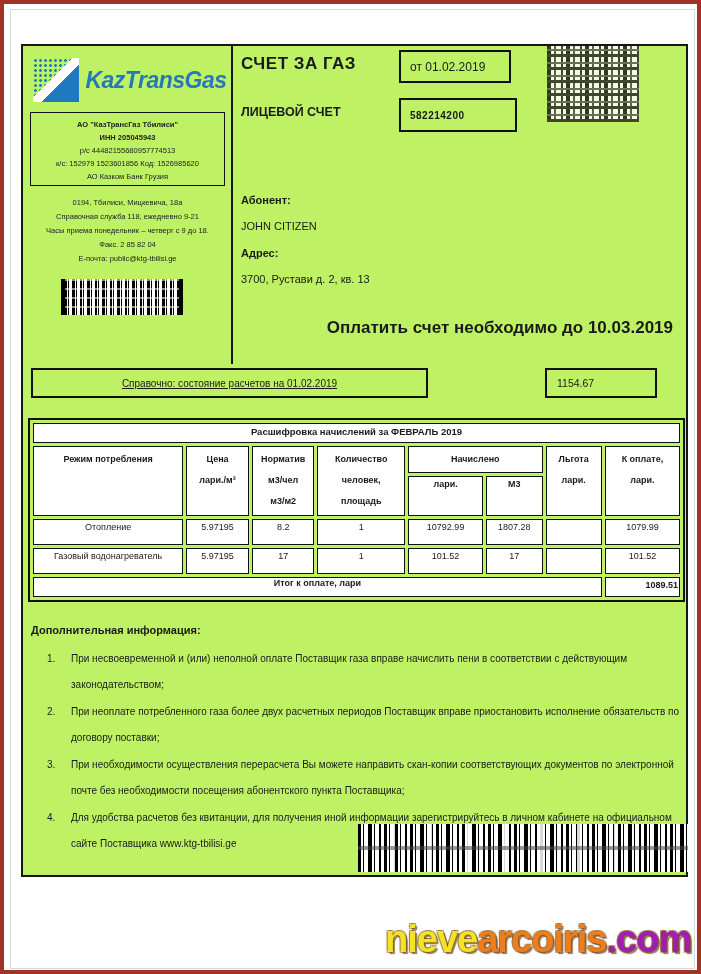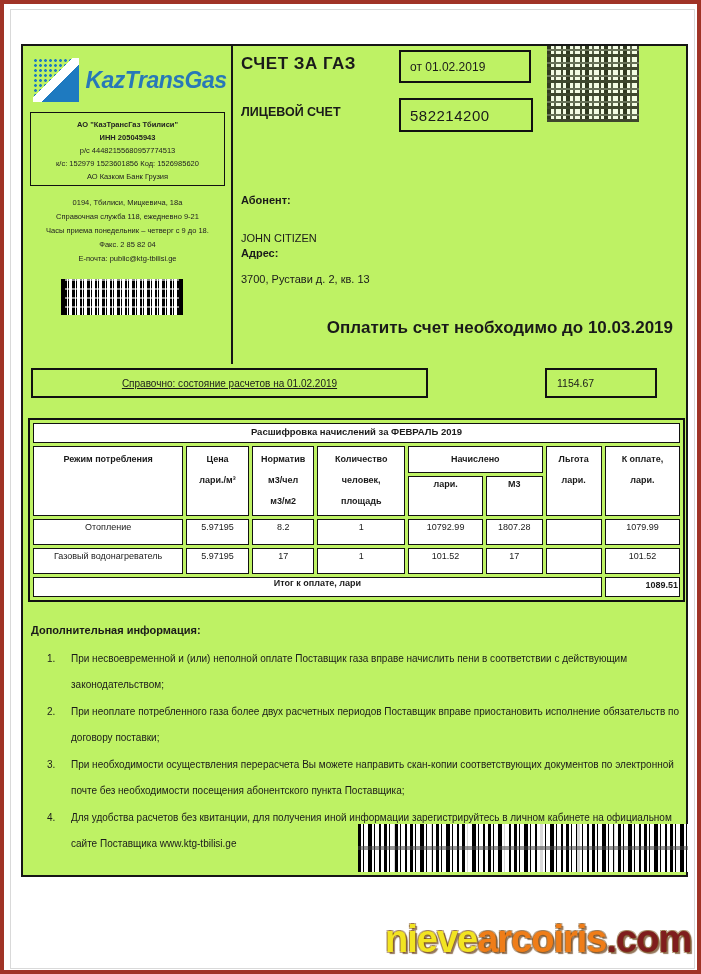--- a/index.html
+++ b/index.html
@@ -28,33 +28,33 @@
   #contact-block { position:absolute; left:4px; top:150px; width:201px; text-align:center; font-size:7.5px; line-height:14px; color:#222; }
 
   #left-barcode { position:absolute; left:38px; top:233px; width:122px; height:36px;
     background:
       repeating-linear-gradient(0deg, rgba(255,255,255,0) 0 7px, rgba(255,255,255,.55) 7px 9px),
       repeating-linear-gradient(90deg, #000 0 2px, #fff 2px 3px, #000 3px 4px, #fff 4px 7px, #000 7px 10px, #fff 10px 11px, #000 11px 12px, #fff 12px 15px);
     border-left:4px solid #000; border-right:4px solid #000; }
 
   
   #bill-title { position:absolute; left:218px; top:8px; font-size:17px; font-weight:bold; letter-spacing:0.5px; }
-  #date-box { position:absolute; left:376px; top:4px; width:132px; height:33px; border:2px solid #111;
+  #date-box { position:absolute; left:376px; top:4px; width:112px; height:33px; border:2px solid #111;
     font-size:12px; display:flex; align-items:center; padding-left:9px; }
   #qr { position:absolute; left:524px; top:0px; width:92px; height:76px; opacity:.82;
     background:
       repeating-linear-gradient(0deg, #222 0 3px, rgba(255,255,255,0) 3px 6px, #555 6px 8px, rgba(255,255,255,0) 8px 13px),
       repeating-linear-gradient(90deg, #111 0 4px, #fff 4px 7px, #444 7px 9px, #fff 9px 14px, #222 14px 16px, #fff 16px 19px); }
   #acct-title { position:absolute; left:218px; top:59px; font-size:12.5px; font-weight:bold; }
-  #acct-box { position:absolute; left:376px; top:52px; width:134px; height:34px; border:2px solid #111;
-    font-size:15px; font-weight:normal; display:flex; align-items:center; padding-left:9px; letter-spacing:0.5px; }
+  #acct-box { position:absolute; left:376px; top:52px; width:118px; height:34px; border:2px solid #111;
+    font-size:10px; font-weight:bold; display:flex; align-items:center; padding-left:9px; letter-spacing:0.5px; }
 
   .lbl { position:absolute; left:218px; font-size:11px; font-weight:bold; }
   .val { position:absolute; left:218px; font-size:11px; }
-  #abonent-label { top:148px; } #abonent-name { top:186px; }
+  #abonent-label { top:148px; } #abonent-name { top:174px; }
   #address-label { top:201px; } #address-value { top:227px; }
   #due-notice { position:absolute; right:13px; top:272px; font-size:17px; font-weight:bold; }
 
   
   #ref-box { position:absolute; left:8px; top:322px; width:397px; height:30px; border:2px solid #111;
     display:flex; align-items:center; justify-content:center; font-size:10px;text-decoration:underline; }
   #ref-value-box { position:absolute; left:522px; top:322px; width:112px; height:30px; border:2px solid #111;
     display:flex; align-items:center; font-size:10.5px; padding-left:10px; }
 
   
@@ -77,21 +77,21 @@
 
   #bottom-barcode { position:absolute; left:335px; top:778px; width:330px; height:48px;
     background:
       linear-gradient(to bottom, rgba(0,0,0,0) 46%, rgba(70,70,70,.55) 46% 54%, rgba(0,0,0,0) 54%),
       repeating-linear-gradient(90deg, rgba(255,255,255,0) 0 34px, rgba(255,255,255,.85) 34px 37px),
       repeating-linear-gradient(90deg, #000 0 3px, #fff 3px 5px, #000 5px 6px, #fff 6px 10px, #000 10px 14px, #fff 14px 16px, #000 16px 17px, #fff 17px 21px, #000 21px 23px, #fff 23px 26px); }
 
   
   #watermark { position:absolute; left:381px; top:914px; font-size:38px; font-weight:bold; letter-spacing:-1px; white-space:nowrap; }
   #watermark span { text-shadow:-1px -1px 0 rgba(110,60,0,.45), 1px -1px 0 rgba(110,60,0,.45), -1px 1px 0 rgba(110,60,0,.45), 2px 2px 1px rgba(90,45,0,.65); }
-  #wm-1 { color:#f2e422; } #wm-2 { color:#ef7d18; } #wm-3 { color:#7f1d1d; }
+  #wm-1 { color:#f2e422; } #wm-2 { color:#ef7d18; } #wm-3 { color:#a21caf; }
 </style>
 </head>
 <body>
 
 <div id="frame">
   <div id="page-edge"></div>
 
   <div id="doc">
     <div id="col-divider"></div>
 

